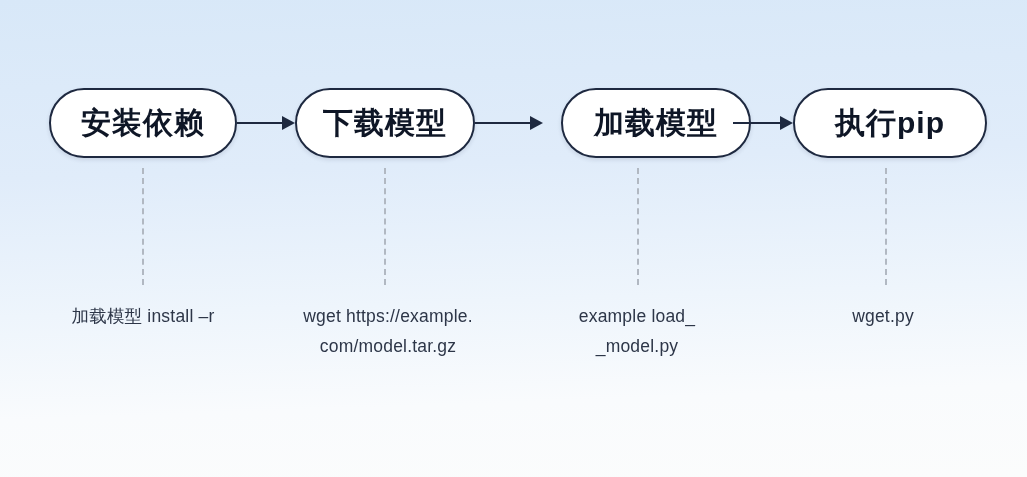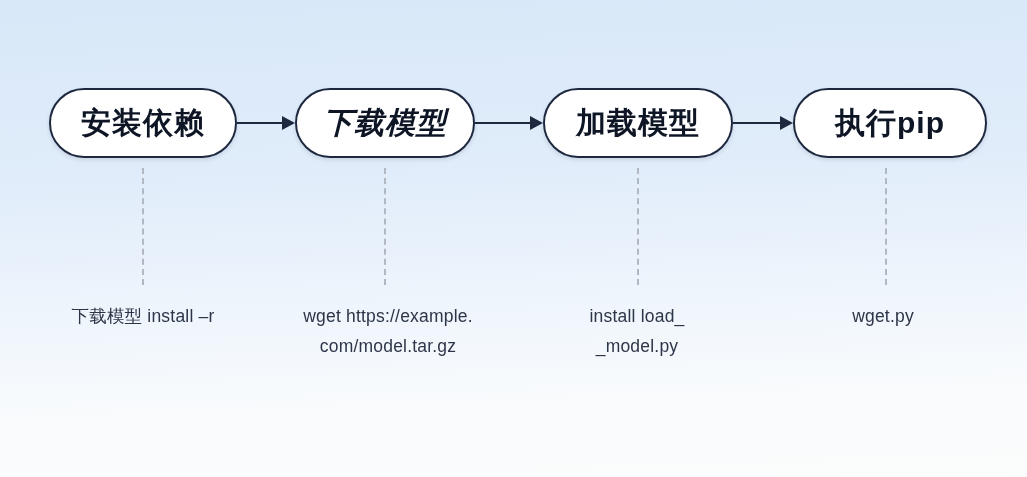--- a/index.html
+++ b/index.html
@@ -32,22 +32,22 @@
     box-shadow: 0 2px 4px rgba(30, 42, 64, 0.12);
   }
   .node-label {
     font-size: 30px;
     font-weight: 700;
     color: #0e1626;
     letter-spacing: 1px;
     white-space: nowrap;
   }
   .node-1 { left: 49px;  width: 188px; }
-  .node-2 { left: 295px; width: 180px; font-style: italic; }
-  .node-3 { left: 543px; width: 190px; }
+  .node-2 { left: 295px; width: 180px; }
+  .node-3 { left: 561px; width: 190px; }
   .node-4 { left: 793px; width: 194px; }
 
   .arrow {
     position: absolute;
     top: 110px;
     height: 26px;
   }
   .arrow-1 { left: 237px; width: 58px; }
   .arrow-2 { left: 475px; width: 68px; }
   .arrow-3 { left: 733px; width: 60px; }
@@ -130,27 +130,27 @@
     <div class="arrow-line"></div>
     <div class="arrow-head"></div>
   </div>
 
   <div class="dropline dropline-1"></div>
   <div class="dropline dropline-2"></div>
   <div class="dropline dropline-3"></div>
   <div class="dropline dropline-4"></div>
 
   <div class="caption caption-1">
-    <span>下载模型 install –r</span>
+    <span>加载模型 install –r</span>
   </div>
   <div class="caption caption-2">
     <span>wget https://example.</span>
     <span>com/model.tar.gz</span>
   </div>
   <div class="caption caption-3">
-    <span>install load_</span>
+    <span>example load_</span>
     <span>_model.py</span>
   </div>
   <div class="caption caption-4">
     <span>wget.py</span>
   </div>
 
 </div>
 
 </body></html>

